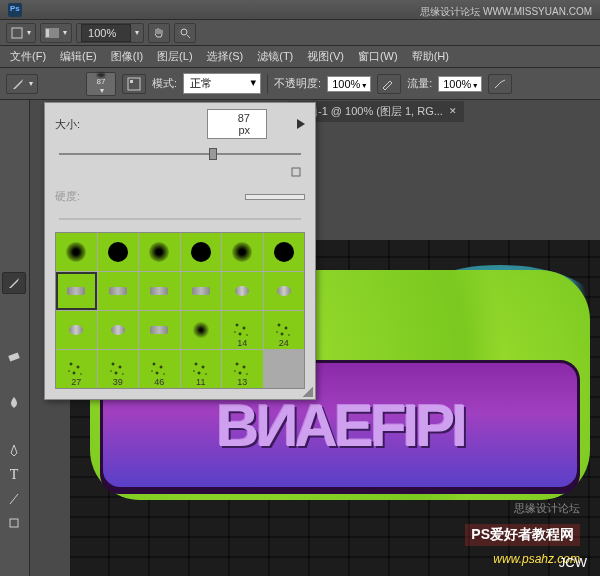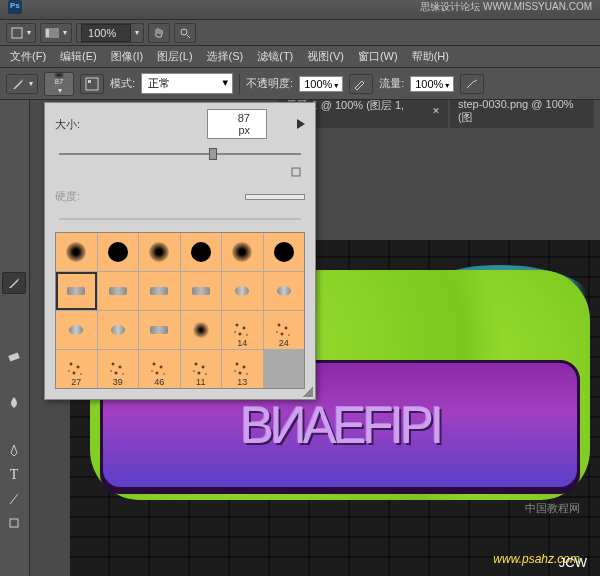--- a/index.html
+++ b/index.html
@@ -1,64 +1,64 @@
 <!DOCTYPE html>
 <html><head>
 <meta charset="utf-8">
 <style>
 *{margin:0;padding:0;box-sizing:border-box;font-family:"Microsoft YaHei",Arial,sans-serif;font-size:11px;}
 body{background:#535353;width:600px;height:576px;overflow:hidden;position:relative;}
-.titlebar{height:20px;background:linear-gradient(#5a5a5a,#4a4a4a);color:#ccc;display:flex;align-items:flex-start;justify-content:space-between;padding:0 8px;border-bottom:1px solid #2a2a2a;}
+.titlebar{height:20px;background:linear-gradient(#5a5a5a,#4a4a4a);color:#ccc;display:flex;align-items:flex-end;justify-content:space-between;padding:0 8px;border-bottom:1px solid #2a2a2a;}
 .titlebar .right{font-size:10px;}
 .app-icon{width:14px;height:14px;background:#1a3a5a;border-radius:2px;margin-right:6px;display:inline-block;position:relative;}
 .app-icon::after{content:"Ps";color:#6fb4ff;font-size:8px;font-weight:bold;position:absolute;left:2px;top:1px;}
 .toolrow{height:26px;background:#535353;border-bottom:1px solid #2a2a2a;display:flex;align-items:center;padding:0 6px;gap:4px;}
 .btn{background:#535353;border:1px solid #3a3a3a;border-radius:2px;padding:2px 4px;color:#ddd;display:inline-flex;align-items:center;gap:2px;min-width:20px;height:20px;justify-content:center;}
 .dropdown-arrow::after{content:"▾";font-size:8px;margin-left:2px;}
 .zoom-field{background:#393939;border:1px solid #2a2a2a;color:#ddd;padding:2px 6px;width:50px;text-align:left;}
 .menubar{height:22px;background:#535353;border-bottom:1px solid #2a2a2a;display:flex;align-items:center;padding:0 4px;gap:2px;color:#ddd;}
 .menu-item{padding:3px 6px;cursor:default;}
 .options-bar{height:32px;background:#535353;border-bottom:1px solid #2a2a2a;display:flex;align-items:center;padding:0 6px;gap:6px;color:#ddd;}
-.brush-thumb{width:30px;height:24px;background:#6a6a6a;border:1px solid #3a3a3a;border-radius:2px;display:flex;flex-direction:column;align-items:center;justify-content:center;position:relative;}
+.brush-thumb{width:30px;height:24px;background:#6a6a6a;border:1px solid #3a3a3a;border-radius:2px;display:flex;flex-direction:column;align-items:center;justify-content:center;position:relative;margin-left:42px;}
 .brush-thumb .dot{width:8px;height:8px;background:#222;border-radius:50%;filter:blur(1px);}
 .brush-thumb .num{font-size:8px;color:#ddd;}
-.mode-select{background:#fff;border:1px solid #888;color:#000;padding:2px 18px 2px 6px;position:relative;width:92px;}
+.mode-select{background:#fff;border:1px solid #888;color:#000;padding:2px 18px 2px 6px;position:relative;width:78px;}
 .mode-select::after{content:"▾";position:absolute;right:4px;color:#000;}
 .pct-field{background:#fff;border:1px solid #888;color:#000;padding:1px 4px;width:44px;text-align:right;}
 .separator{width:1px;height:20px;background:#3a3a3a;}
 .workspace{position:relative;height:476px;display:flex;}
 .left-tools{width:30px;background:#535353;border-right:1px solid #2a2a2a;padding:4px 2px;display:flex;flex-direction:column;gap:2px;}
 .tool-slot{width:24px;height:22px;border:1px solid transparent;border-radius:2px;display:flex;align-items:center;justify-content:center;color:#ddd;}
 .tool-slot.sel{background:#3a3a3a;border-color:#2a2a2a;}
 .canvas-area{flex:1;background:#4a4a4a;position:relative;overflow:hidden;}
 .tabs{height:22px;display:flex;align-items:center;gap:2px;padding:0 6px;color:#ccc;font-size:10px;}
 .tab{background:#3a3a3a;padding:3px 8px;border-radius:2px 2px 0 0;display:flex;align-items:center;gap:6px;}
 .tab .x{font-size:9px;}
 .canvas{position:absolute;left:40px;top:140px;right:0;bottom:0;background:#444;}
 .brick-wall{position:absolute;inset:0;background:repeating-linear-gradient(0deg,#555 0,#555 18px,#333 18px,#333 20px),repeating-linear-gradient(90deg,#555 0,#555 38px,#333 38px,#333 40px);background-blend-mode:multiply;}
 .graffiti{position:absolute;left:20px;top:40px;right:10px;height:260px;}
 .blob-green{position:absolute;inset:-10px 0 40px 0;background:radial-gradient(circle at 30% 40%,#a0e030 0%,#7ac820 60%,transparent 70%),radial-gradient(circle at 70% 50%,#a0e030 0%,#7ac820 55%,transparent 65%);border-radius:50px;}
 .blob-teal{position:absolute;inset:-25px -10px 80px -10px;filter:blur(0);}
 .blob-teal::before,.blob-teal::after{content:"";position:absolute;background:radial-gradient(circle,#3aa5b0 0%,#2a7a88 70%,transparent 80%);border-radius:50%;}
 .blob-teal::before{left:0;top:0;width:180px;height:100px;}
 .blob-teal::after{right:0;top:10px;width:200px;height:90px;}
-.letters{position:absolute;left:10px;top:80px;right:10px;height:130px;background:linear-gradient(180deg,#8a2aa8 0%,#a040c0 40%,#5a40c8 100%);border-radius:20px;border:3px solid #2a0a3a;display:flex;align-items:center;justify-content:center;color:#d0a0f0;font-weight:400;font-size:51px;letter-spacing:-4px;text-shadow:2px 2px 0 #3a1a5a,-1px -1px 0 #c080e0;filter:drop-shadow(0 4px 0 #2a0a3a);}
+.letters{position:absolute;left:10px;top:80px;right:10px;height:130px;background:linear-gradient(180deg,#8a2aa8 0%,#a040c0 40%,#5a40c8 100%);border-radius:20px;border:3px solid #2a0a3a;display:flex;align-items:center;justify-content:center;color:#d0a0f0;font-weight:700;font-size:60px;letter-spacing:-4px;text-shadow:2px 2px 0 #3a1a5a,-1px -1px 0 #c080e0;filter:drop-shadow(0 4px 0 #2a0a3a);}
 .wm1{position:absolute;right:20px;bottom:60px;color:#888;font-size:11px;}
 .wm2{position:absolute;right:20px;bottom:30px;color:#fff;font-weight:bold;font-size:14px;background:rgba(200,50,50,0.3);padding:2px 6px;}
 .wm3{position:absolute;right:20px;bottom:10px;color:#fde047;font-size:12px;font-style:italic;}
 .brush-panel{position:absolute;left:14px;top:2px;width:272px;background:#d4d4d4;border:1px solid #888;box-shadow:2px 2px 6px rgba(0,0,0,0.4);z-index:100;}
 .bp-row{display:flex;align-items:center;padding:6px 10px;gap:24px;color:#333;}
 .bp-label{width:50px;}
 .bp-field{background:#fff;border:1px solid #888;padding:2px 16px;width:60px;text-align:right;}
 .bp-slider{position:relative;height:14px;margin:2px 14px 6px 14px;}
 .bp-track{position:absolute;left:0;right:0;top:6px;height:2px;background:#888;}
 .bp-thumb{position:absolute;top:1px;width:8px;height:12px;background:#999;border:1px solid #555;}
 .bp-play{width:0;height:0;border-left:8px solid #333;border-top:5px solid transparent;border-bottom:5px solid transparent;margin-left:6px;}
 .bp-grid{display:grid;grid-template-columns:repeat(6,1fr);gap:1px;background:#aaa;margin:4px 10px 10px 10px;border:1px solid #888;}
-.bp-cell{background:#fdba74;height:38px;display:flex;flex-direction:column;align-items:center;justify-content:center;position:relative;}
+.bp-cell{background:#84cc16;height:38px;display:flex;flex-direction:column;align-items:center;justify-content:center;position:relative;}
 .bp-cell.sel{outline:2px solid #333;outline-offset:-2px;}
 .bp-brush{width:20px;height:20px;border-radius:50%;}
 .bp-hard{background:#000;}
 .bp-soft{background:radial-gradient(circle,#000 20%,transparent 80%);}
 .bp-chalk{background:radial-gradient(circle,#444 10%,transparent 60%);filter:contrast(2);}
 .bp-flat{width:18px;height:8px;background:linear-gradient(90deg,#888,#bbb,#888);border-radius:2px;}
 .bp-round{width:14px;height:10px;background:linear-gradient(90deg,#888,#ccc,#888);border-radius:50%;}
 .bp-splat{width:20px;height:20px;background-image:radial-gradient(2px 2px at 5px 5px,#000,transparent),radial-gradient(2px 2px at 12px 8px,#000,transparent),radial-gradient(2px 2px at 8px 14px,#000,transparent),radial-gradient(1px 1px at 15px 15px,#000,transparent),radial-gradient(1px 1px at 3px 12px,#000,transparent);}
 .bp-num{font-size:9px;color:#333;position:absolute;bottom:1px;}
 .bp-corner{position:absolute;right:2px;bottom:2px;width:10px;height:10px;background:linear-gradient(135deg,transparent 50%,#888 50%);}
@@ -199,33 +199,31 @@
       </div>
   </div>
 
   <div class="canvas-area">
     <div class="tabs">
       <span style="width:250px"></span>
       <span class="tab">
           <span>示题-1 @ 100% (图层 1, RG...</span>
           <span class="x">✕</span>
         </span>
-      <span class="tab">
-          <span>step-0030.png @ 100% (图</span>
-        </span>
     </div>
 
     <div class="canvas">
       <div class="brick-wall"></div>
       <div class="graffiti">
         <div class="blob-teal"></div>
         <div class="blob-green"></div>
         <div class="letters">BИAEFIPI</div>
       </div>
-      <div class="wm1">中国教程网</div>
+      <div class="wm1">思缘设计论坛</div>
+      <div class="wm2">PS爱好者教程网</div>
       <div class="wm3">www.psahz.com</div>
     </div>
 
     <div class="brush-panel">
       <div class="bp-row">
         <span class="bp-label">大小:</span>
         <span style="flex:1"></span>
         <span class="bp-field">87 px</span>
         <span class="bp-play"></span>
       </div>

